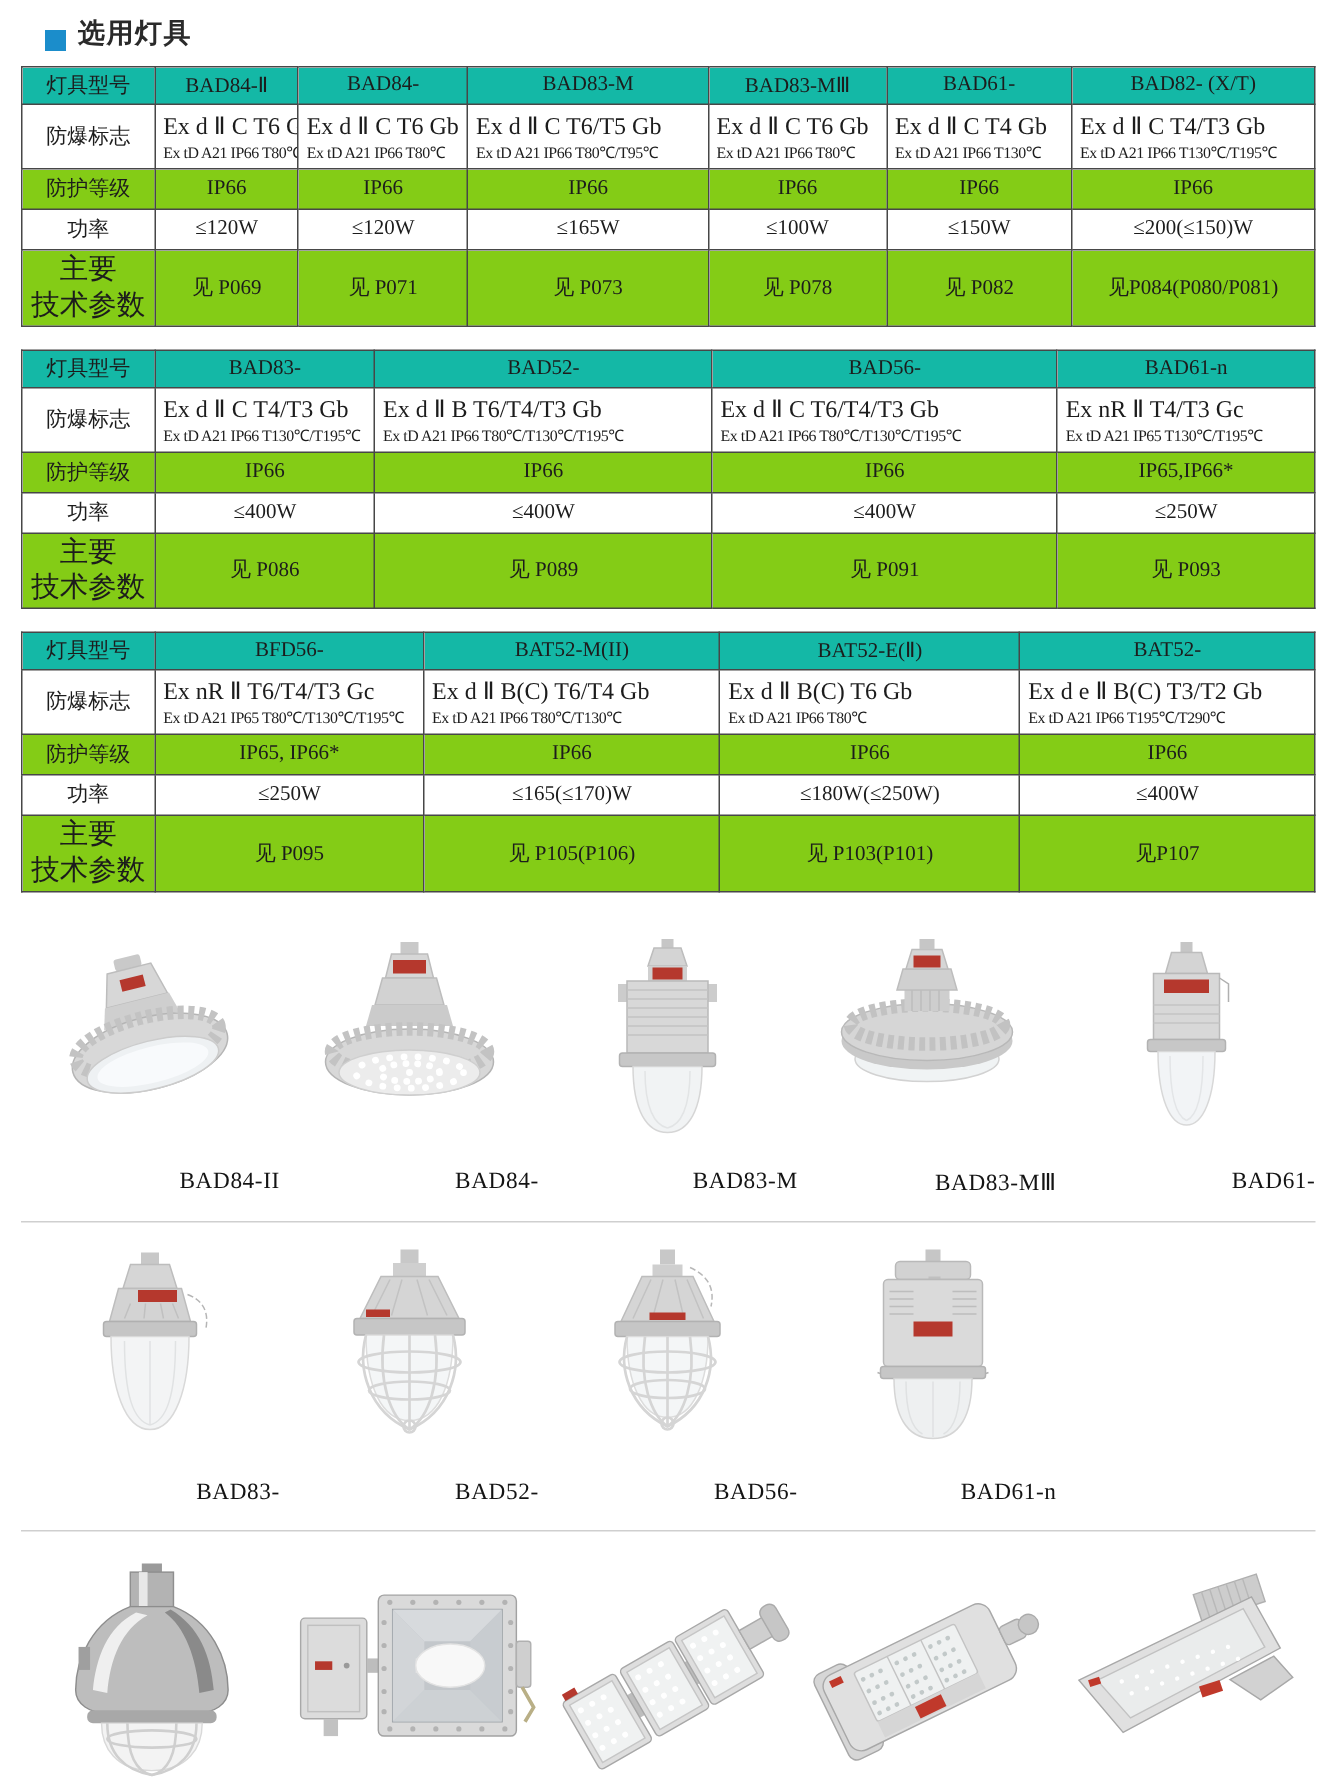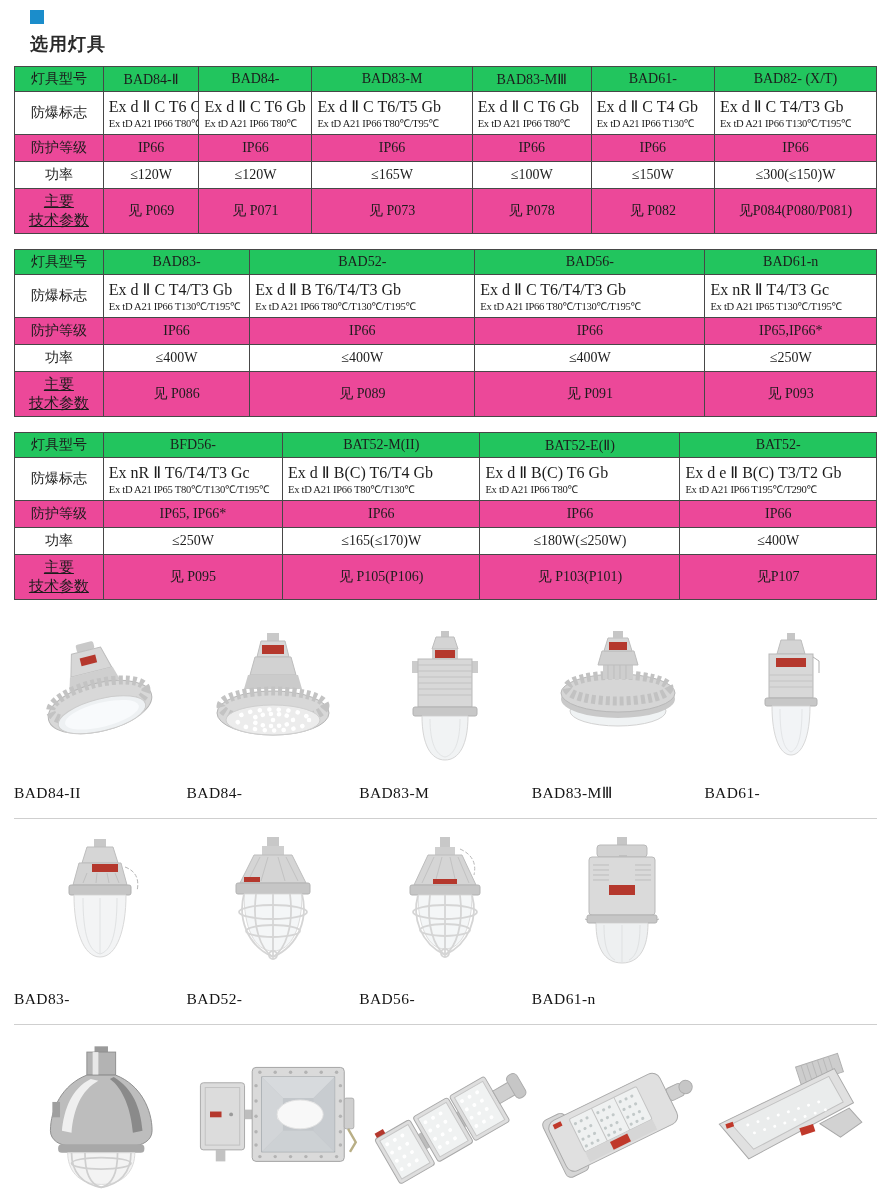--- a/index.html
+++ b/index.html
@@ -1,42 +1,42 @@
 <!DOCTYPE html>
 <html><head>
 <meta charset="utf-8">
 <style>
   html,body{margin:0;padding:0;background:#fff;}
   body{width:890px;min-height:1192px;font-family:"Liberation Serif",serif;color:#1c1c1c;}
   .page{padding:6px 13px 0 14px;}
 
   
-  .title-row{display:flex;align-items:flex-start;gap:8px;margin:4px 0 10px 16px;flex-direction:column;}
+  .title-row{display:flex;align-items:flex-end;gap:8px;margin:4px 0 10px 16px;}
   .title-sq{width:14px;height:14px;background:#1b8dcb;flex:0 0 auto;}
   .title-row h1{font-size:18px;margin:0;font-weight:bold;color:#2a2a2a;
     font-family:"DejaVu Sans","Liberation Sans",sans-serif;letter-spacing:1px;}
 
   
   table.spec{width:100%;border-collapse:collapse;table-layout:fixed;margin-bottom:15px;}
   table.spec td,table.spec th{border:1px solid #474747;text-align:center;
     font-weight:normal;padding:1px 3px;font-size:14px;overflow:hidden;}
-  tr.r-model td,tr.r-model th{background:#22c55e;height:22px;}
-  tr.r-gray{background:#ec4899;padding-left:29px;}
+  tr.r-model td,tr.r-model th{background:#14b8a6;height:22px;}
+  tr.r-gray{background:#84cc16;padding-left:29px;}
   tr.r-mark td{text-align:left;padding-left:5px;height:40px;background:#fff;}
   tr.r-power td,tr.r-power th{height:24px;}
   tr.r-rating td,tr.r-rating th{height:24px;}
   tr.r-params td,tr.r-params th{height:42px;}
   th.rowlab{text-align:left;padding-left:6px;font-size:13.5px;}
   .m1{font-size:16px;white-space:nowrap;}
   .m2{font-size:10.6px;white-space:nowrap;letter-spacing:-0.3px;}
-  .plab{font-size:15px;line-height:1.25;text-decoration:underline;}
+  .plab{font-size:19px;line-height:1.25;}
 
   
   .photo-row{display:flex;width:100%;}
-  .prod{width:20%;text-align:left;}
+  .prod{width:20%;text-align:right;}
   .prod .img{height:152px;display:flex;align-items:flex-end;justify-content:center;}
   .row3 .prod .img{height:172px;}
   .prod figcaption{margin-top:7px;font-size:15.5px;letter-spacing:0.4px;color:#141414;}
   figure{margin:0;padding:10px 0 14px 0;}
   hr.sep{border:none;height:1px;background:#cfcfcf;margin:2px 0;}
   svg.lamp{display:block;}
 </style>
 </head>
 <body>
 
@@ -103,21 +103,21 @@
       <td>IP66</td>
       <td>IP66</td>
     </tr>
     <tr class="r-power">
       <th class="rowlab">功率</th>
       <td>≤120W</td>
       <td>≤120W</td>
       <td>≤165W</td>
       <td>≤100W</td>
       <td>≤150W</td>
-      <td>≤300(≤150)W</td>
+      <td>≤200(≤150)W</td>
     </tr>
     <tr class="r-params r-gray">
       <th class="rowlab">
             <div class="plab">主要</div>
             <div class="plab">技术参数</div>
           </th>
       <td>见 P069</td>
       <td>见 P071</td>
       <td>见 P073</td>
       <td>见 P078</td>

